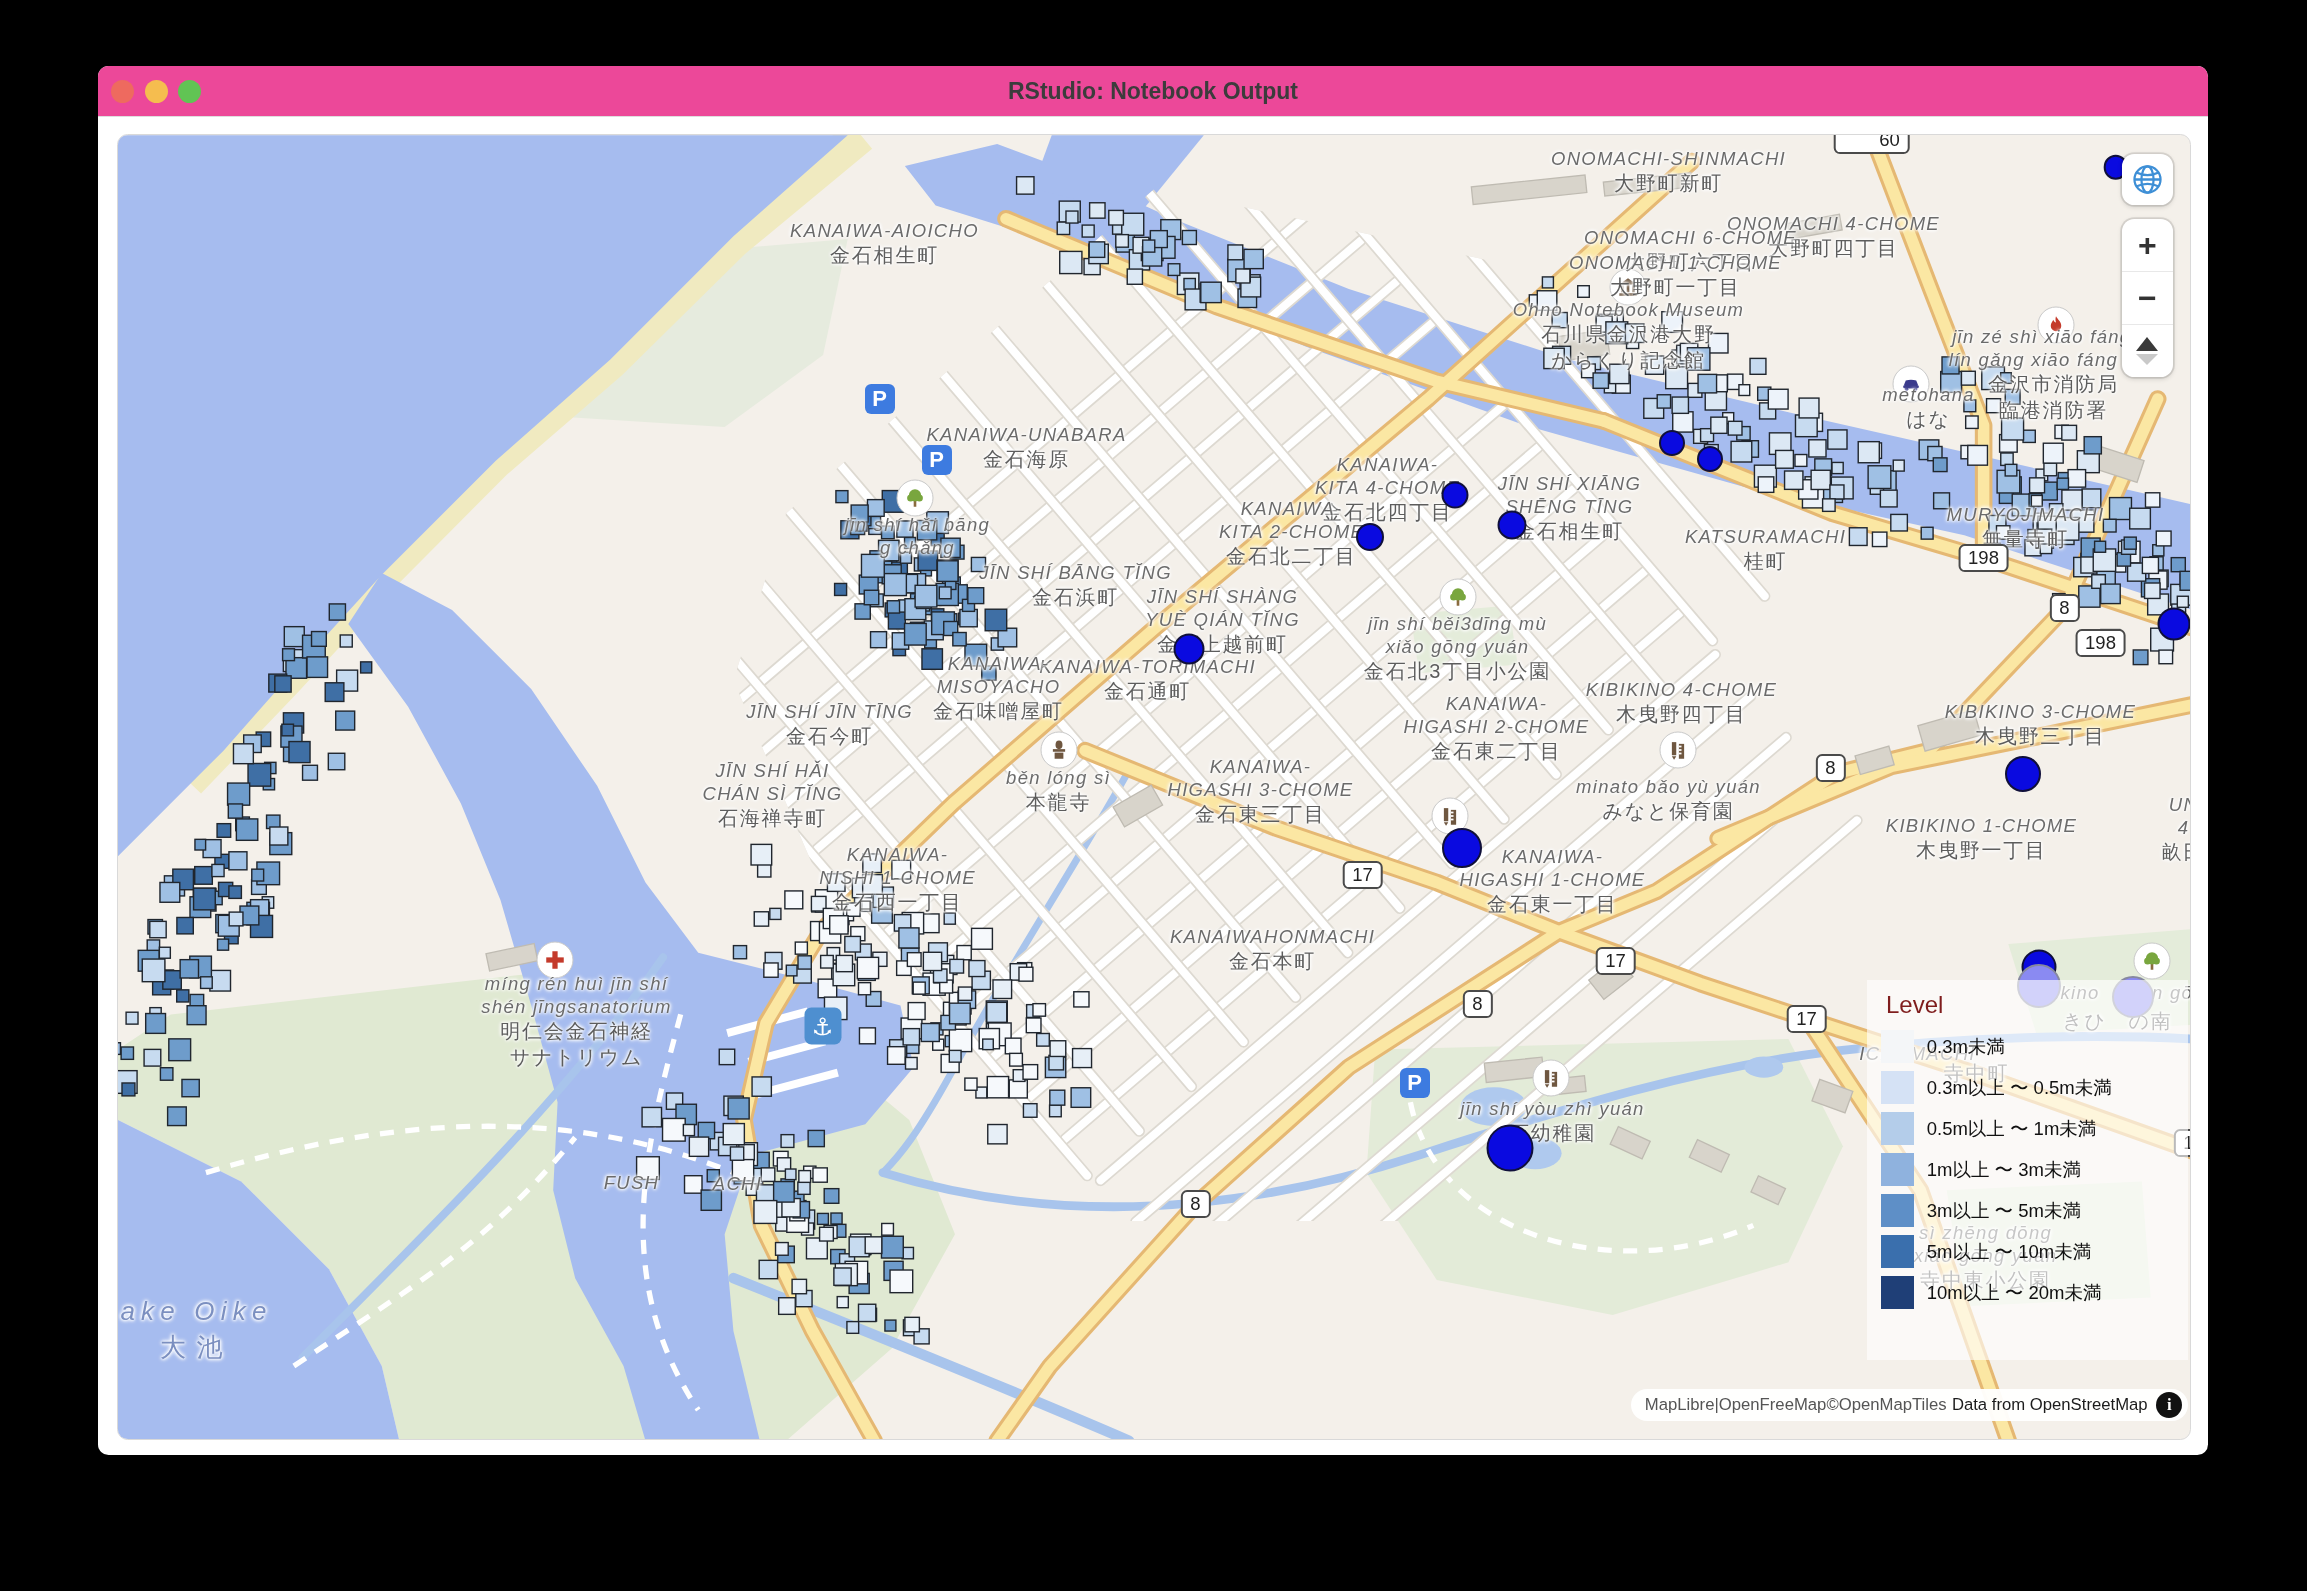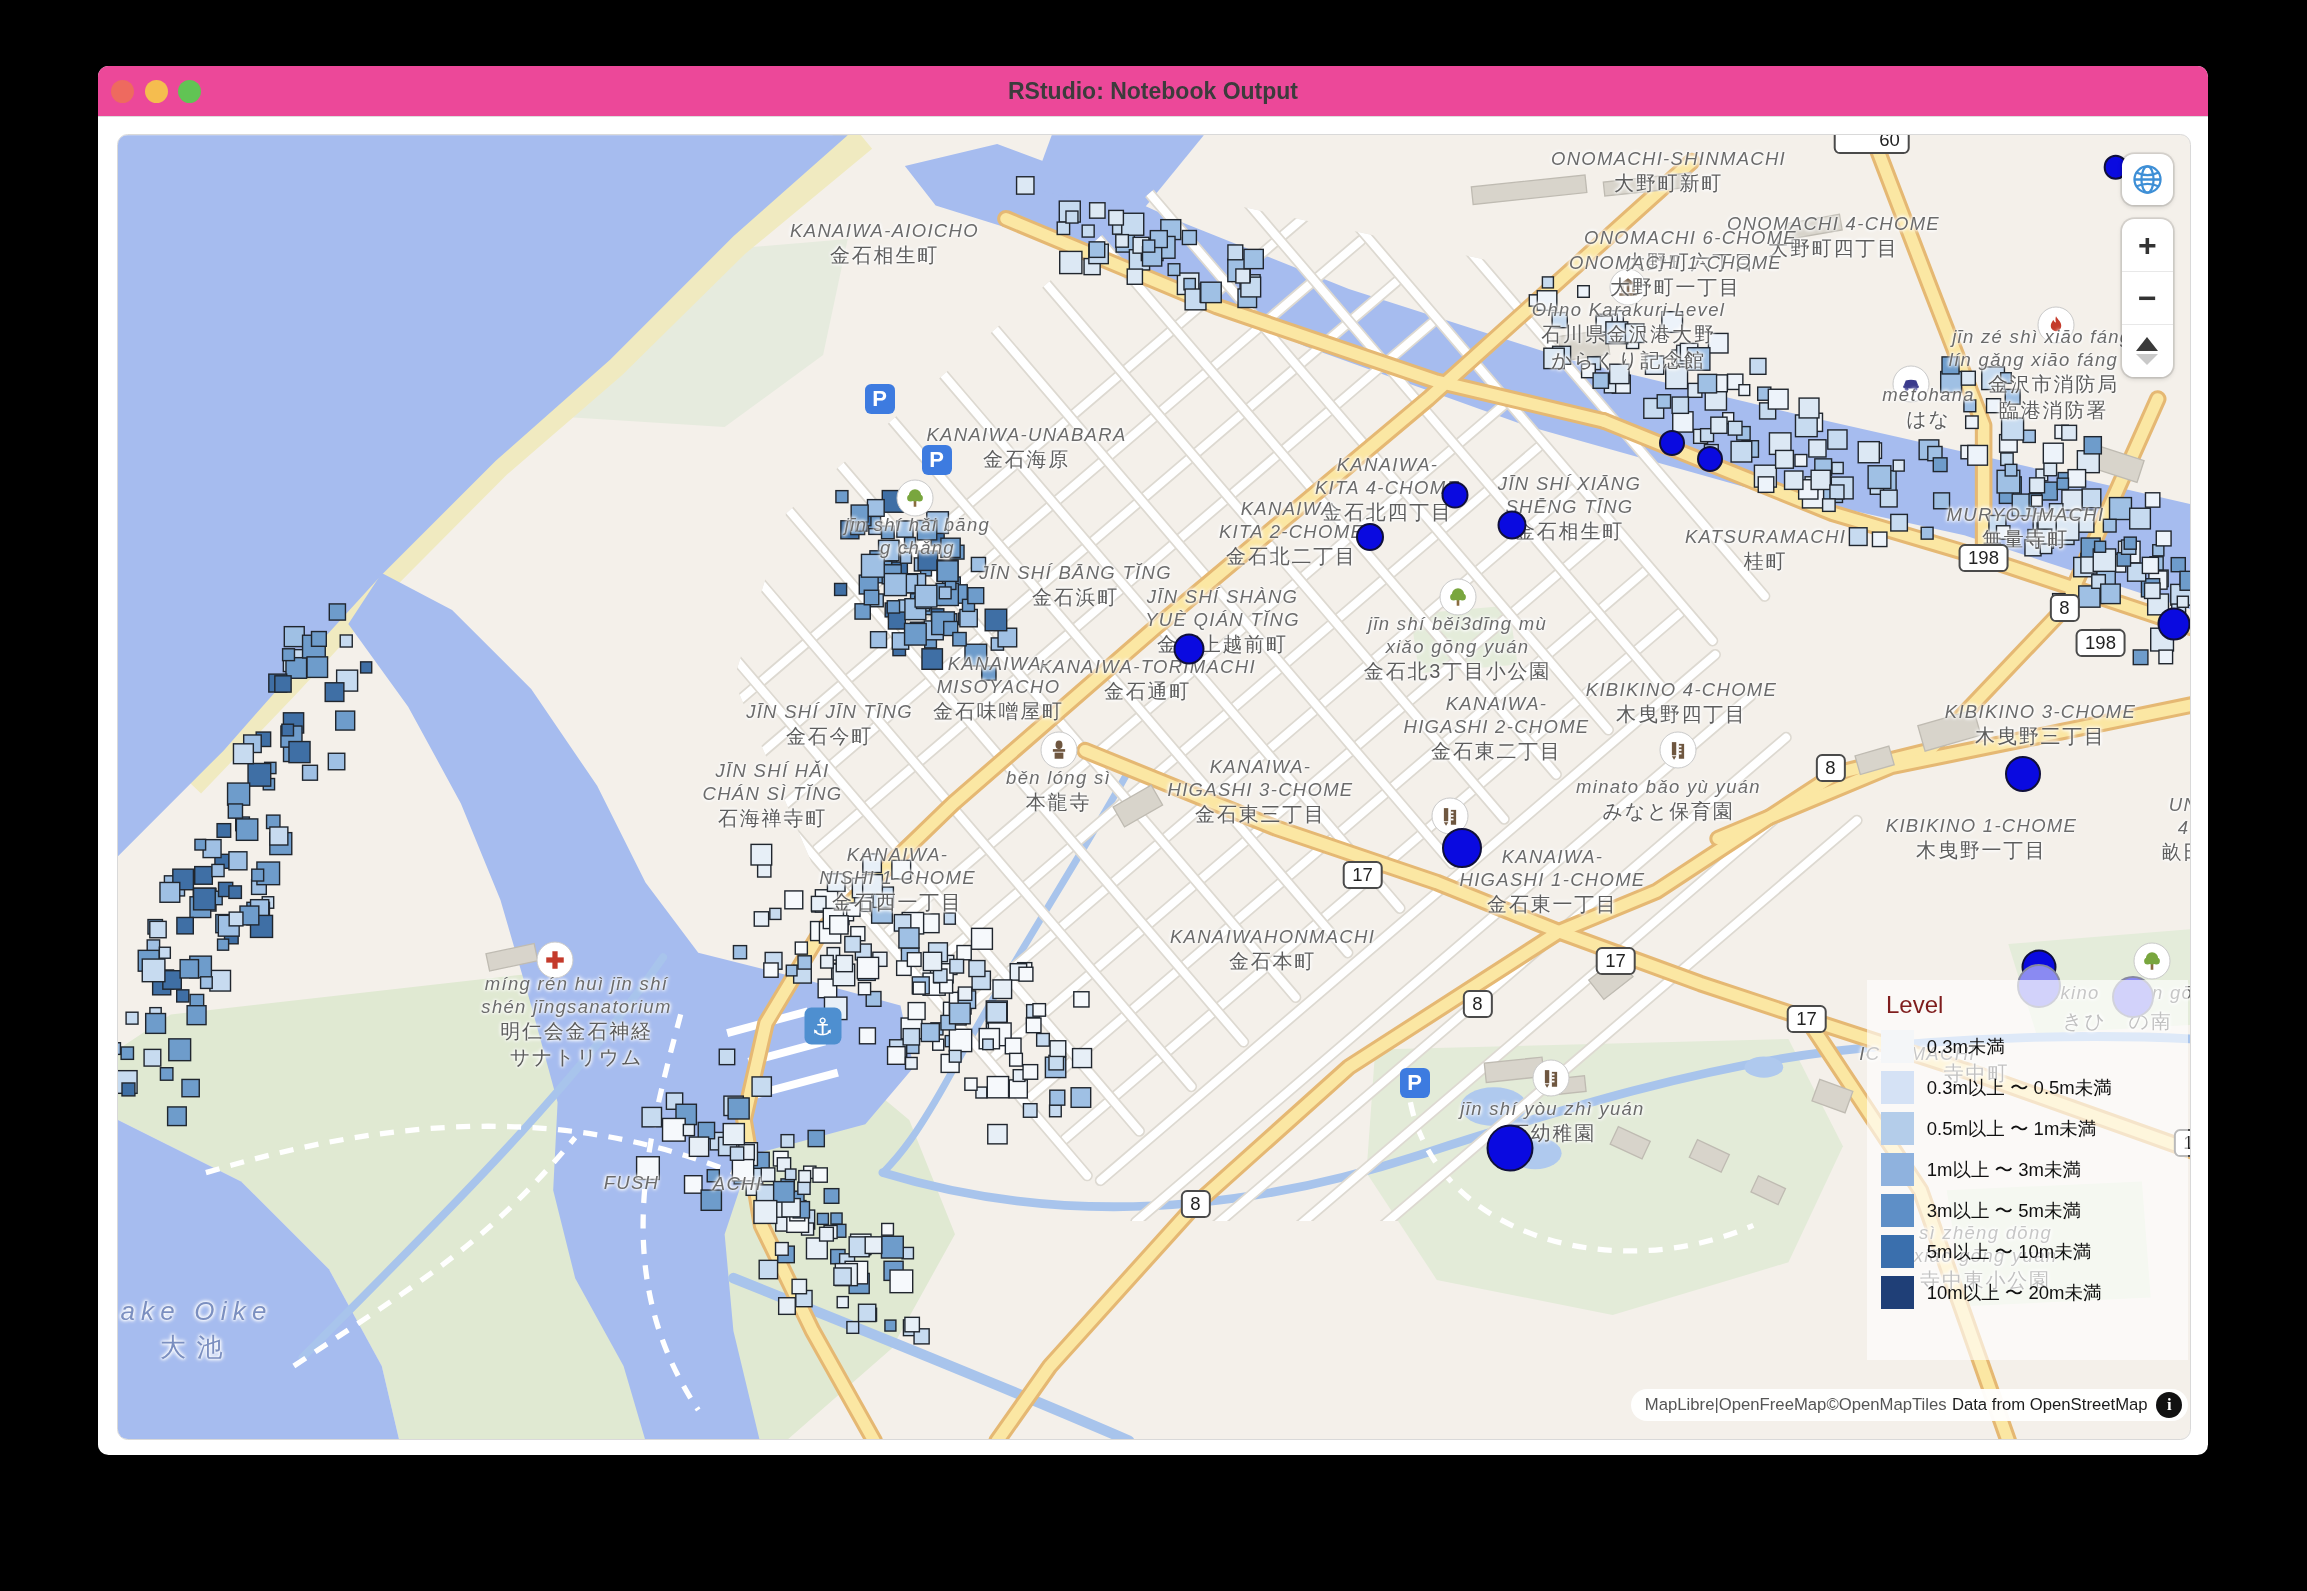--- a/index.html
+++ b/index.html
@@ -962,21 +962,21 @@
     <div id="labels">
         <div class="lbl" style="left: 1551px; top: 12.3px;">
           <span class="en">ONOMACHI-SHINMACHI</span>
           <span class="ja">大野町新町</span>
         </div>
         <div class="lbl" style="left: 1716px; top: 77px;">
           <span class="en">ONOMACHI 4-CHOME</span>
           <span class="ja">大野町四丁目</span>
         </div>
         <div class="lbl" style="left: 1511px; top: 163px;">
-          <span class="en">Ohno Karakuri Level</span>
+          <span class="en">Ohno Notebook Museum</span>
           <span class="ja">石川県金沢港大野</span>
           <span class="ja">からくり記念館</span>
         </div>
         <div class="lbl" style="left: 767px; top: 84px;">
           <span class="en">KANAIWA-AIOICHO</span>
           <span class="ja">金石相生町</span>
         </div>
         <div class="lbl" style="left: 1573px; top: 91px;">
           <span class="en">ONOMACHI 6-CHOME</span>
           <span class="ja">大野町六丁目</span>

